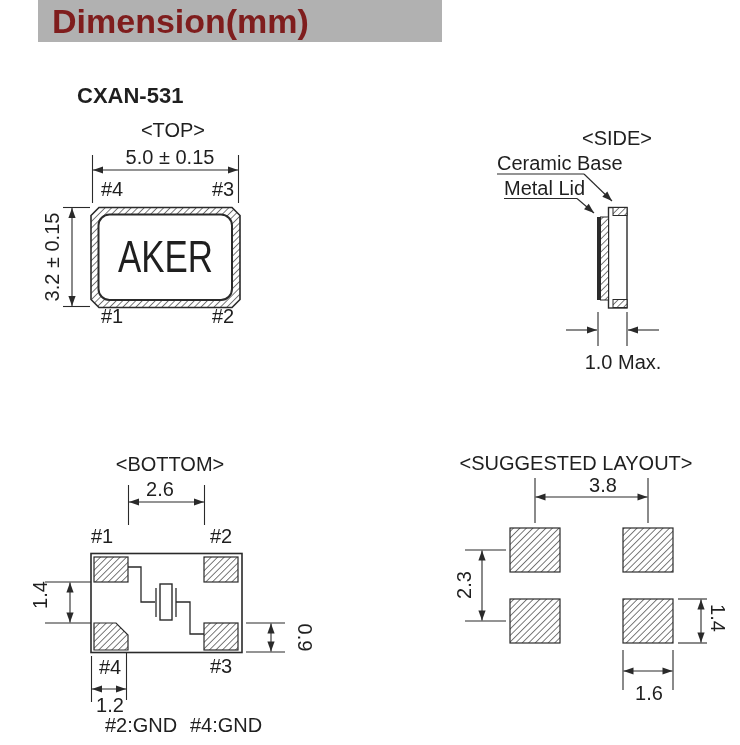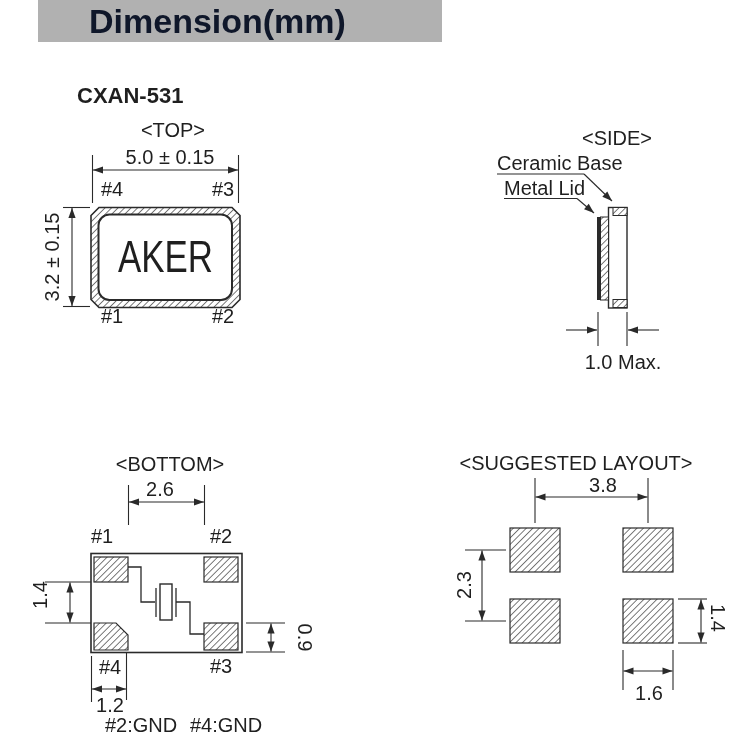--- a/index.html
+++ b/index.html
@@ -1,19 +1,19 @@
 <!DOCTYPE html>
 <html><head>
 <meta charset="utf-8">
 <style>
   html,body{margin:0;padding:0;background:#ffffff;}
   #stage{position:relative;width:740px;height:745px;background:#ffffff;overflow:hidden;
          font-family:"Liberation Sans","DejaVu Sans",sans-serif;}
   .hdr{position:absolute;left:38px;top:0;width:404px;height:42px;background:#b1b1b1;}
-  .hdr span{display:block;padding-left:51px;line-height:43px;font-size:34px;font-weight:bold;color:#0f172a;}
+  .hdr span{display:block;padding-left:14px;line-height:43px;font-size:34px;font-weight:bold;color:#7f1d1d;}
   svg{position:absolute;left:0;top:0;}
   svg text{font-family:"Liberation Sans","DejaVu Sans",sans-serif;fill:#1f1f1f;}
   .t20{font-size:20px;}
   .ttl{font-size:22px;font-weight:bold;}
   .mark{font-size:44px;}
   .ln{stroke:#2a2a2a;stroke-width:1.1;fill:none;}
   .out{stroke:#2a2a2a;stroke-width:1.6;fill:none;}
   .pad{stroke:#2a2a2a;stroke-width:1.2;}
   .wire{stroke:#2a2a2a;stroke-width:1.3;fill:none;}
 </style>

